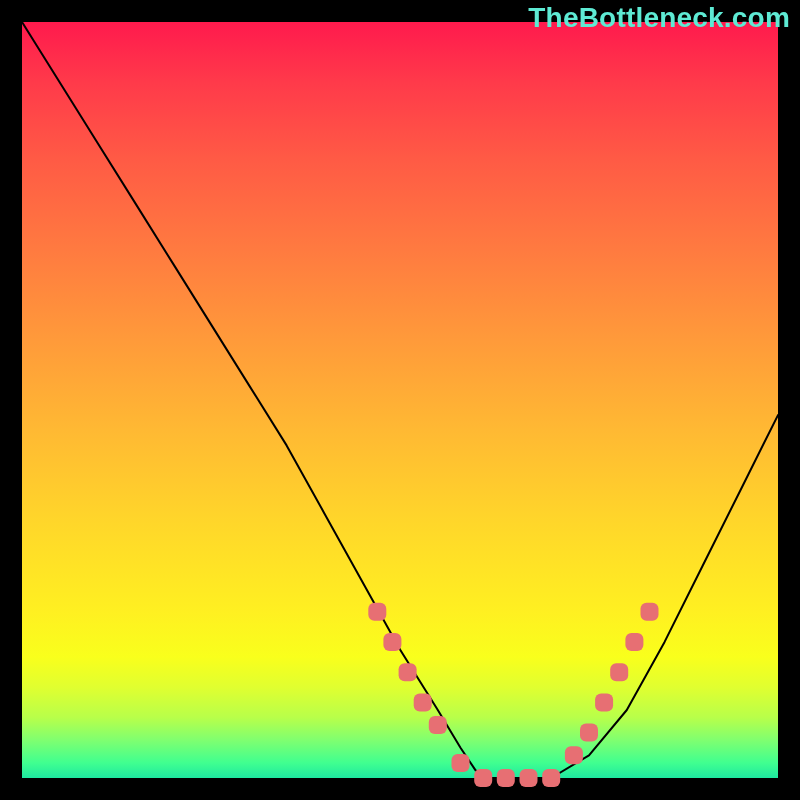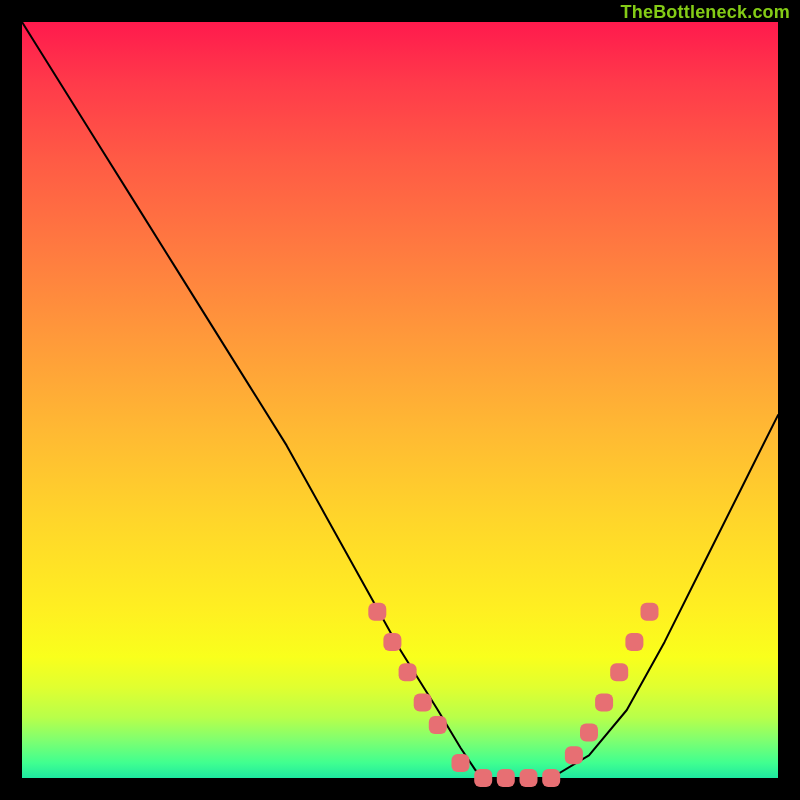--- a/index.html
+++ b/index.html
@@ -30,22 +30,22 @@
       #e0ff30 88%,
       #b8ff4a 92%,
       #7fff70 95%,
       #40ff90 98%,
       #1ee8a0 100%);
   }
   .watermark {
     position: absolute;
     top: 2px;
     right: 10px;
-    color: #84cc16;
-    font-size: 18px;
+    color: #5eead4;
+    font-size: 28px;
     font-weight: 600;
     letter-spacing: 0.2px;
     user-select: none;
   }
   svg.plot {
     position: absolute;
     left: 22px;
     top: 22px;
     width: 756px;
     height: 756px;

